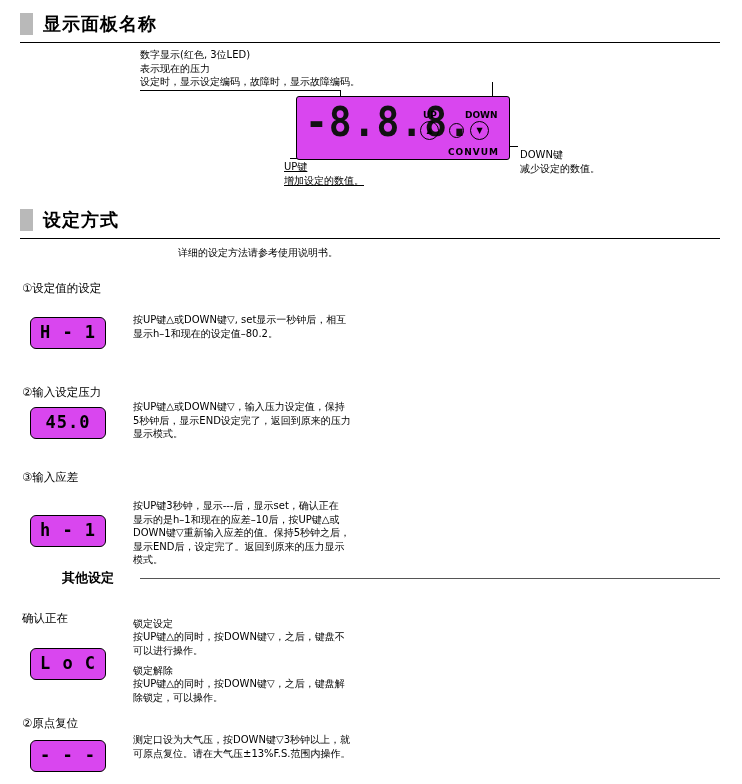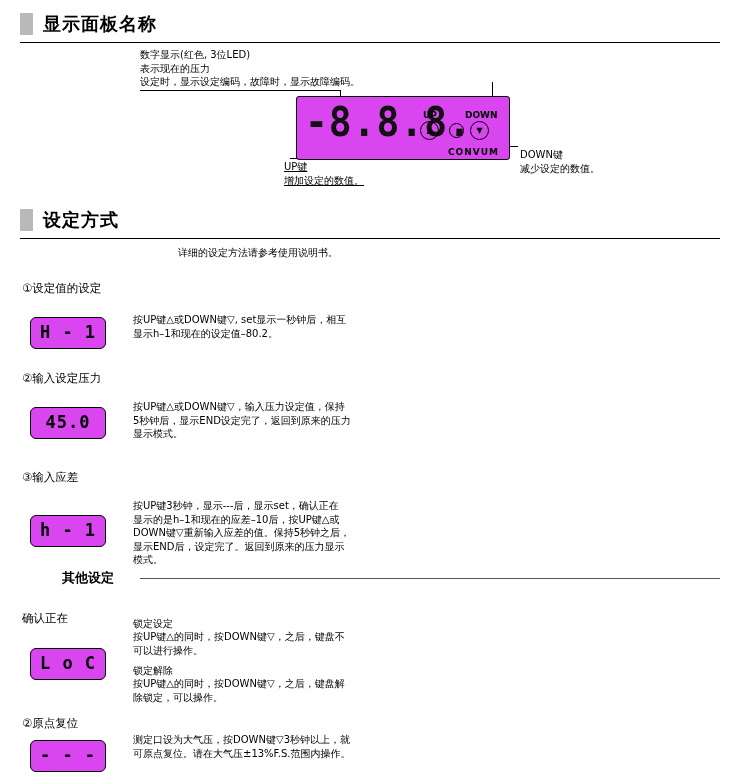--- a/index.html
+++ b/index.html
@@ -222,21 +222,21 @@
 
   <div class="txt small" style="left:178px; top:246px;">详细的设定方法请参考使用说明书。</div>
 
   <div class="item-title" style="left:22px; top:281px;">①设定值的设定</div>
   <div class="mini" style="left:30px; top:317px;">
     <div class="mini-digits seven">H - 1</div>
   </div>
   <div class="txt small" style="left:133px; top:313px;">按UP键△或DOWN键▽, set显示一秒钟后，相互
 显示h–1和现在的设定值–80.2。</div>
 
-  <div class="item-title" style="left:22px; top:371px;">②输入设定压力</div>
+  <div class="item-title" style="left:22px; top:385px;">②输入设定压力</div>
   <div class="mini" style="left:30px; top:407px;">
     <div class="mini-digits seven">45.0</div>
   </div>
   <div class="txt small" style="left:133px; top:400px;">按UP键△或DOWN键▽，输入压力设定值，保持
 5秒钟后，显示END设定完了，返回到原来的压力
 显示模式。</div>
 
   <div class="item-title" style="left:22px; top:470px;">③输入应差</div>
   <div class="mini" style="left:30px; top:515px;">
     <div class="mini-digits seven">h - 1</div>

